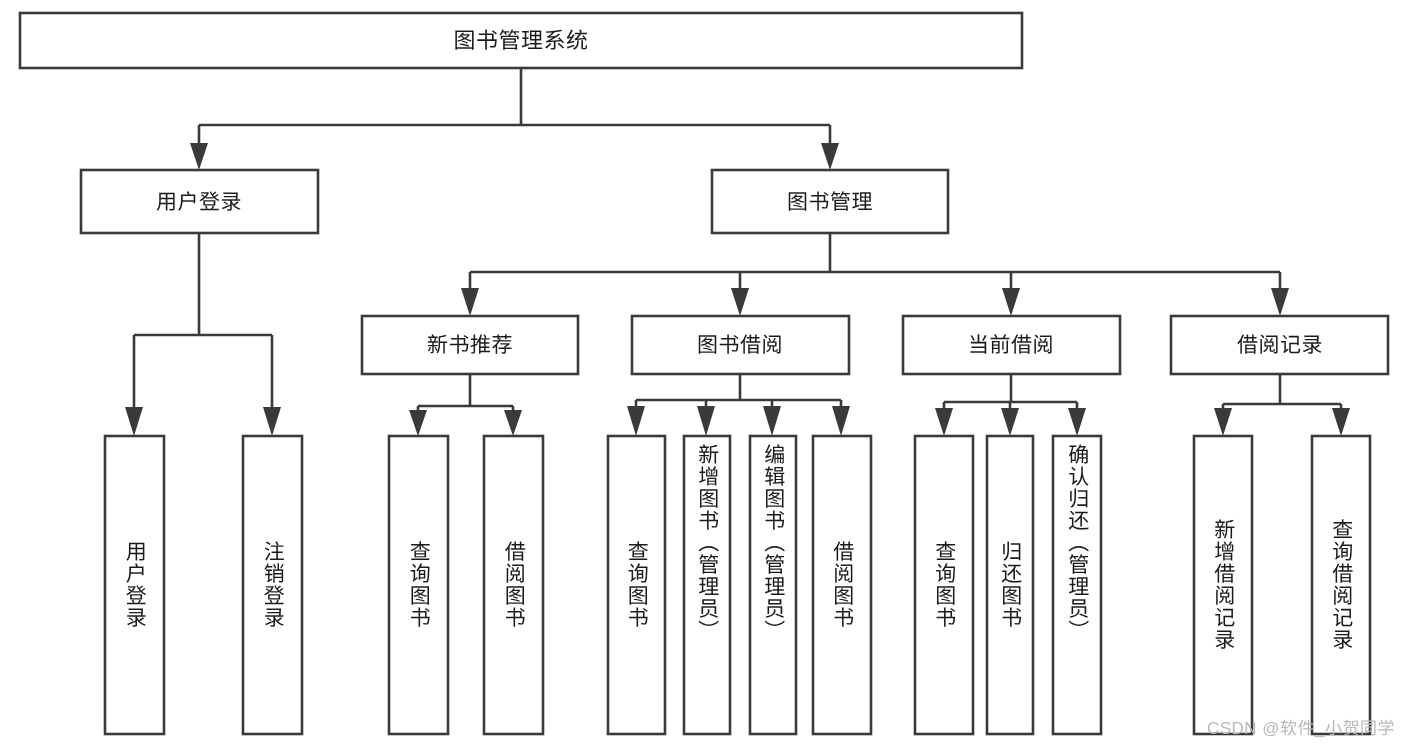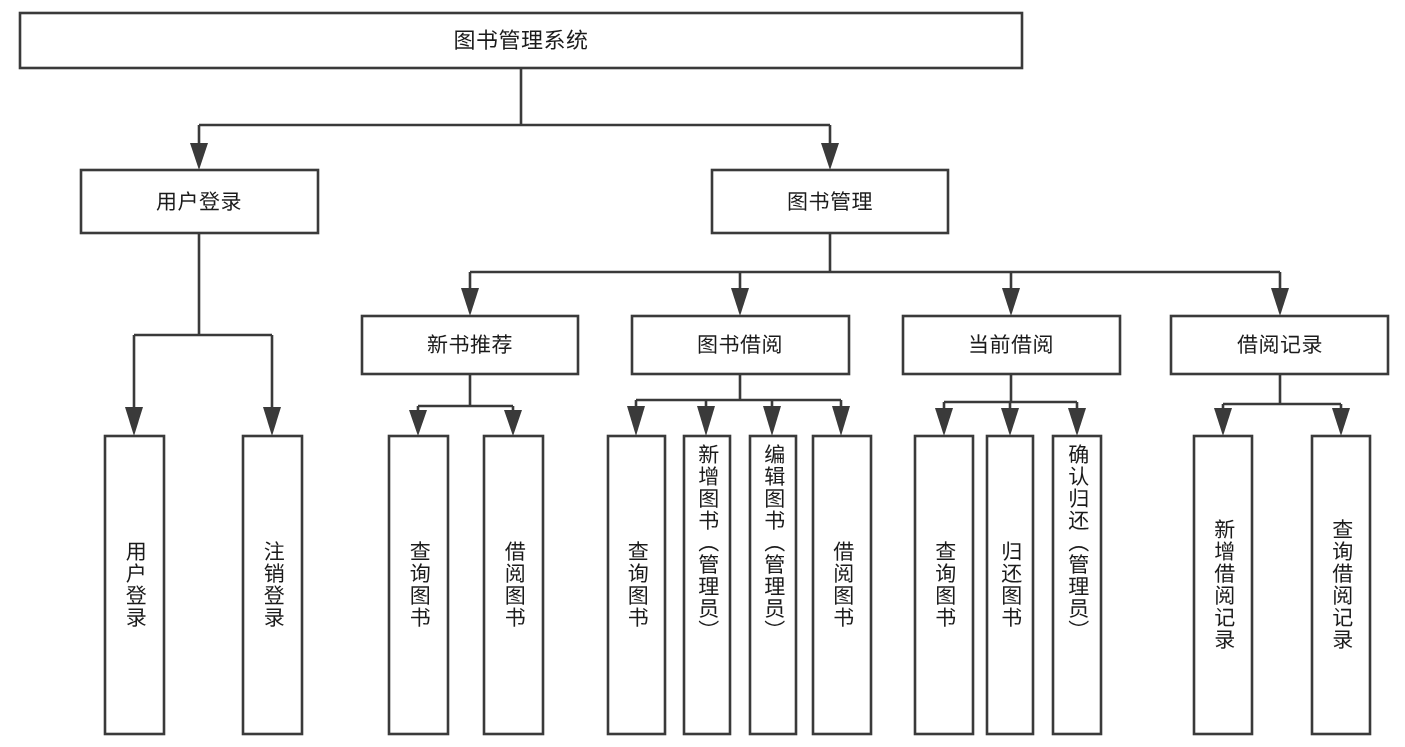--- a/index.html
+++ b/index.html
@@ -241,13 +241,14 @@
     <span class="leaf-label" style="margin-top:8px;">确认归还（管理员）</span>
   </div>
 
   <div class="leaf-label-wrap" style="left:1194px; top:436px; width:58px; height:298px;">
     <span class="leaf-label">新增借阅记录</span>
   </div>
   <div class="leaf-label-wrap" style="left:1312px; top:436px; width:58px; height:298px;">
     <span class="leaf-label">查询借阅记录</span>
   </div>
 
+  <div class="watermark">CSDN @软件_小贺同学</div>
 </div>
 
 </body></html>

